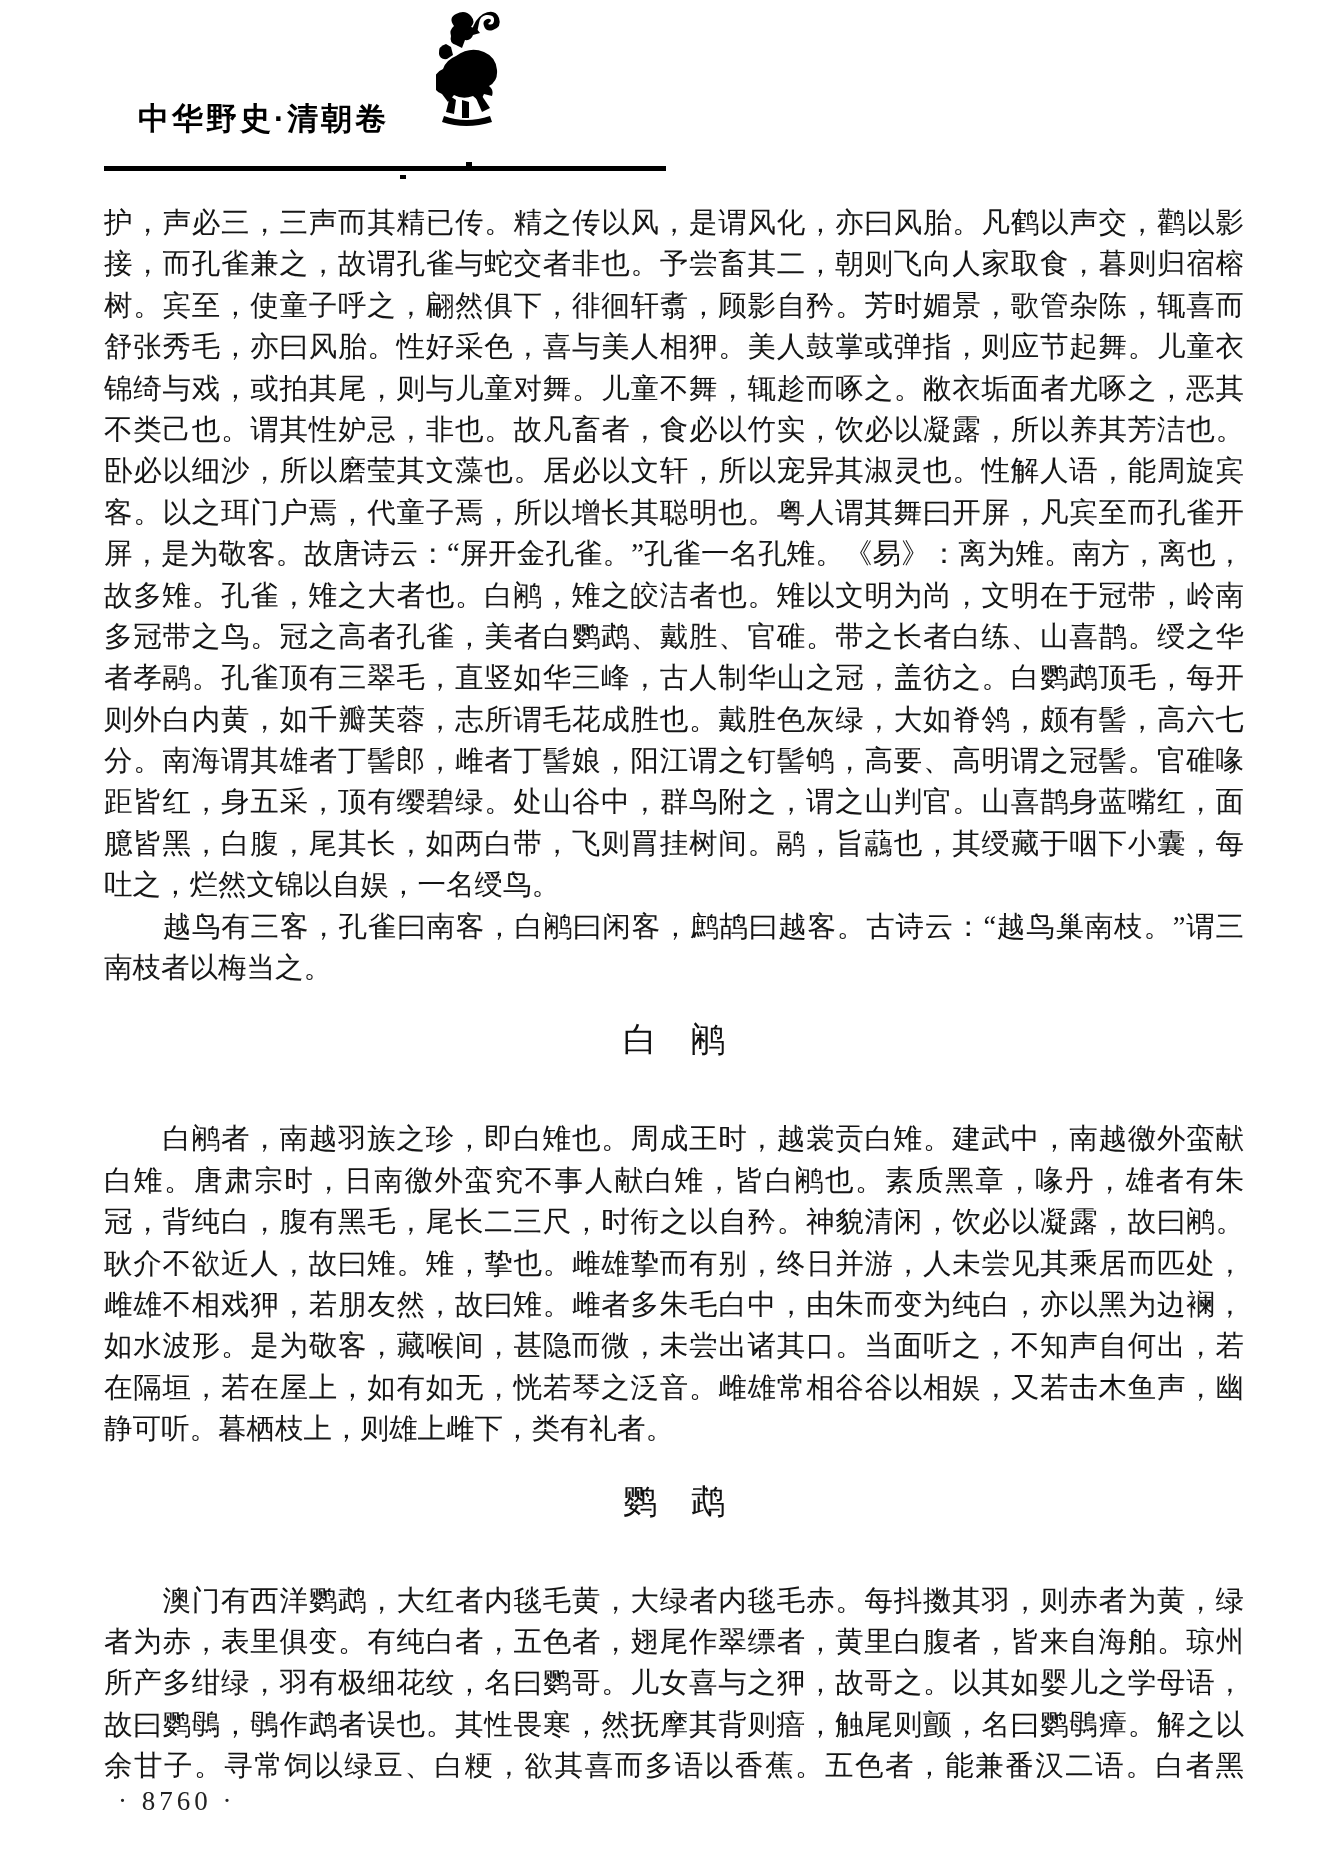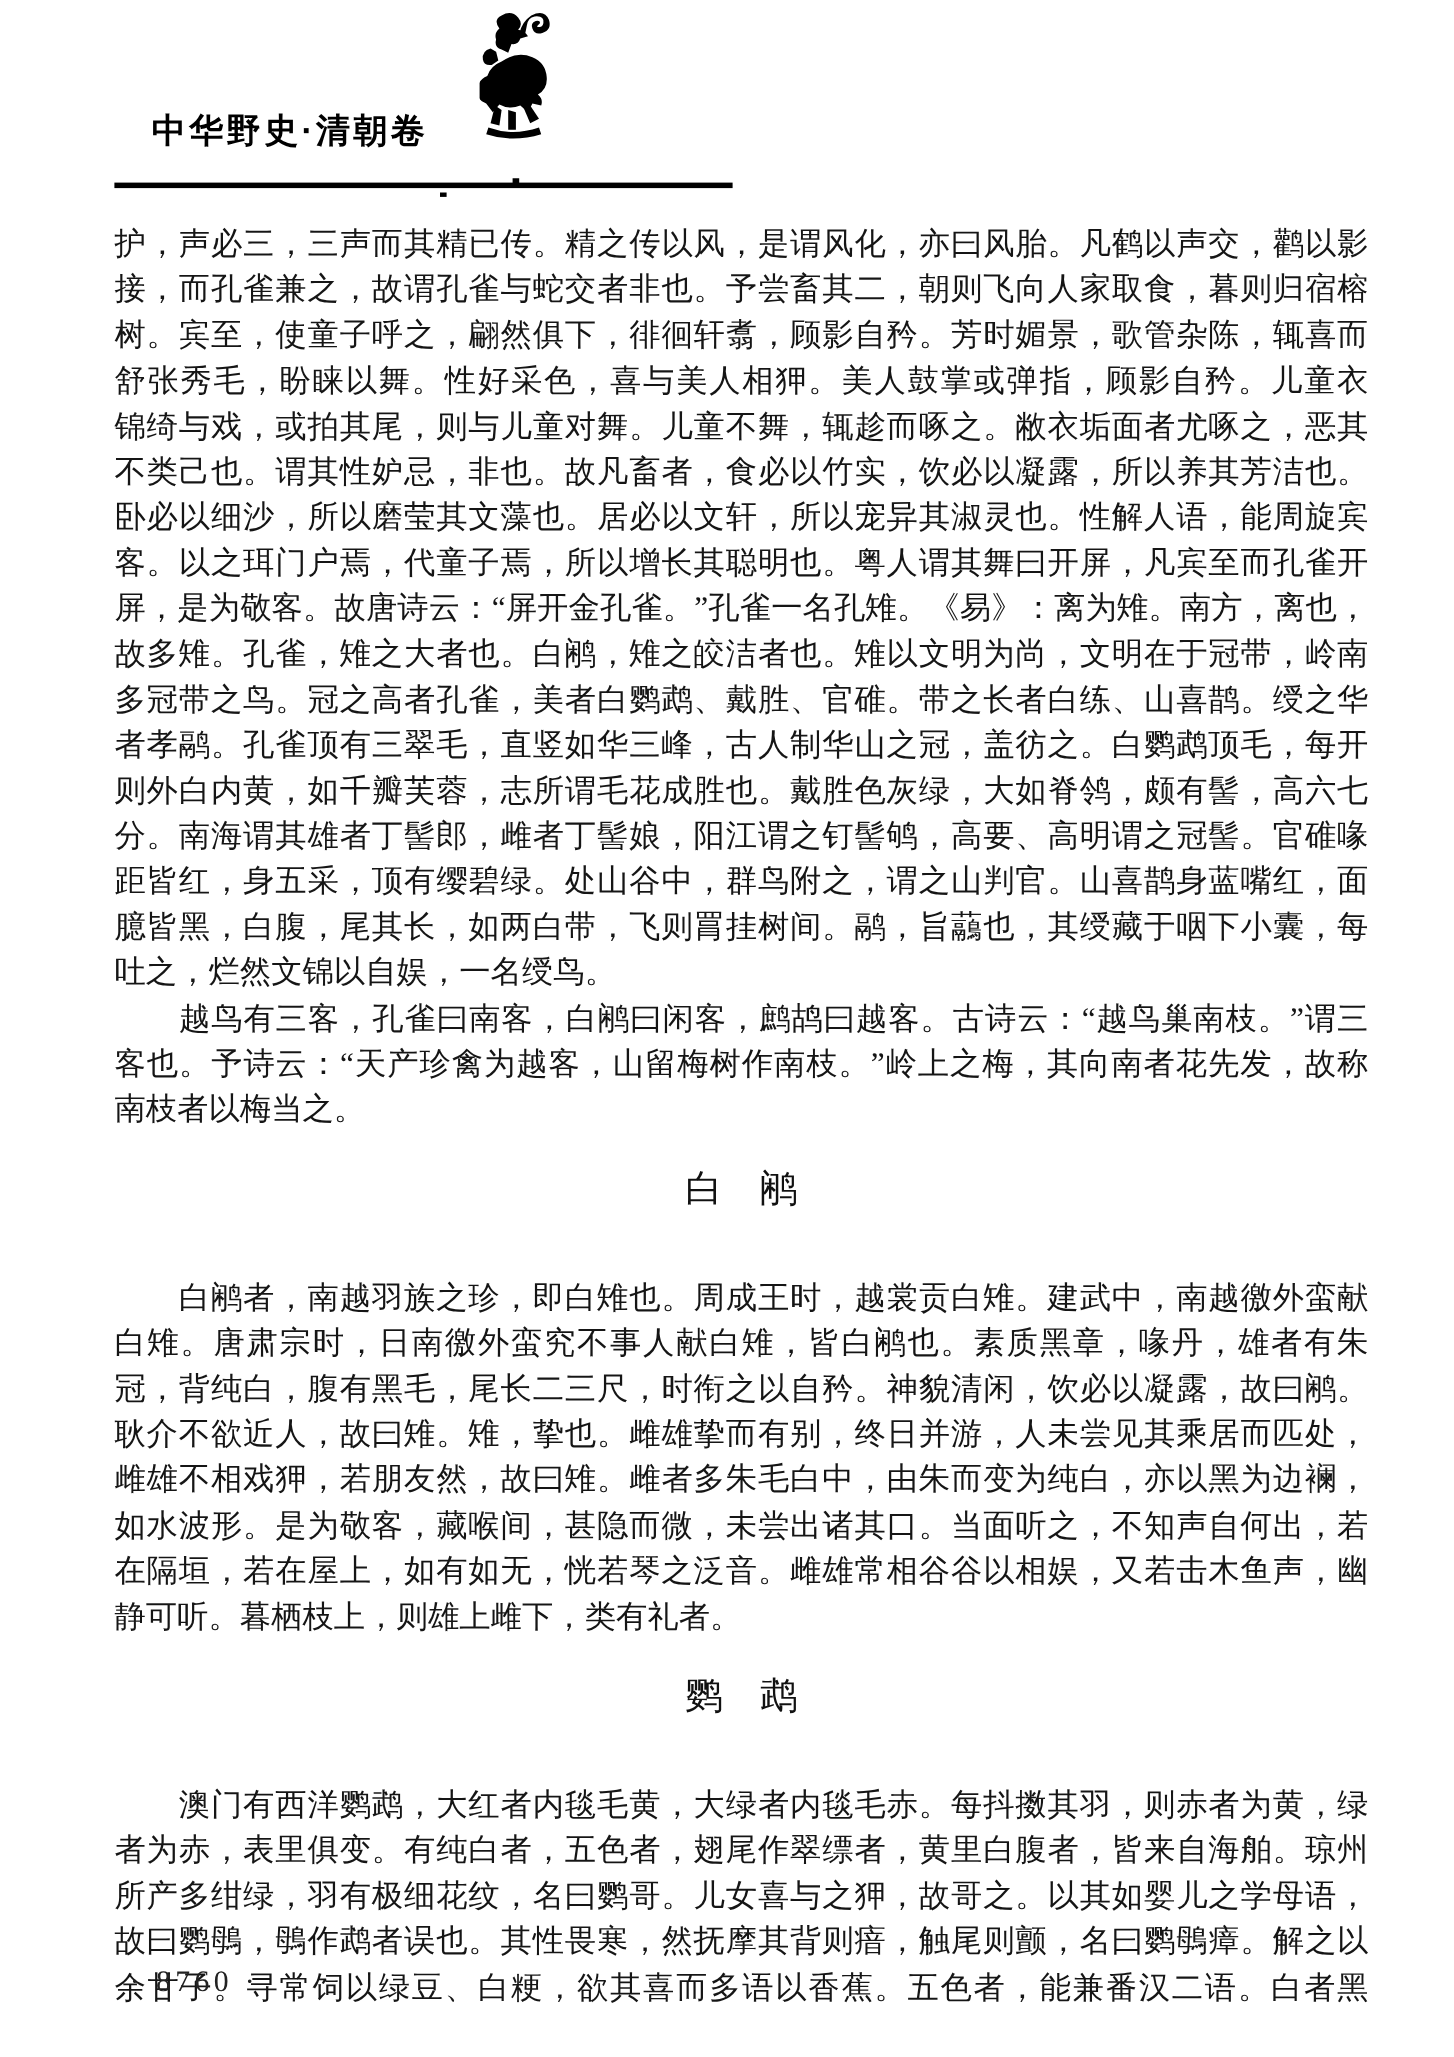--- a/index.html
+++ b/index.html
@@ -79,38 +79,37 @@
     <div class="header-rule">
       <span class="nub"></span>
     </div>
   </div>
 
   <div class="bodytext" id="bodytext">
       <div class="para">
         <div class="line">护，声必三，三声而其精已传。精之传以风，是谓风化，亦曰风胎。凡鹤以声交，鹳以影</div>
         <div class="line">接，而孔雀兼之，故谓孔雀与蛇交者非也。予尝畜其二，朝则飞向人家取食，暮则归宿榕</div>
         <div class="line">树。宾至，使童子呼之，翩然俱下，徘徊轩翥，顾影自矜。芳时媚景，歌管杂陈，辄喜而</div>
-        <div class="line">舒张秀毛，盼睐以舞。性好采色，喜与美人相狎。美人鼓掌或弹指，顾影自矜。儿童衣</div>
+        <div class="line">舒张秀毛，亦曰风胎。性好采色，喜与美人相狎。美人鼓掌或弹指，则应节起舞。儿童衣</div>
         <div class="line">锦绮与戏，或拍其尾，则与儿童对舞。儿童不舞，辄趁而啄之。敝衣垢面者尤啄之，恶其</div>
         <div class="line">不类己也。谓其性妒忌，非也。故凡畜者，食必以竹实，饮必以凝露，所以养其芳洁也。</div>
         <div class="line">卧必以细沙，所以磨莹其文藻也。居必以文轩，所以宠异其淑灵也。性解人语，能周旋宾</div>
         <div class="line">客。以之珥门户焉，代童子焉，所以增长其聪明也。粤人谓其舞曰开屏，凡宾至而孔雀开</div>
         <div class="line">屏，是为敬客。故唐诗云：“屏开金孔雀。”孔雀一名孔雉。《易》：离为雉。南方，离也，</div>
         <div class="line">故多雉。孔雀，雉之大者也。白鹇，雉之皎洁者也。雉以文明为尚，文明在于冠带，岭南</div>
         <div class="line">多冠带之鸟。冠之高者孔雀，美者白鹦鹉、戴胜、官碓。带之长者白练、山喜鹊。绶之华</div>
         <div class="line">者孝鹝。孔雀顶有三翠毛，直竖如华三峰，古人制华山之冠，盖彷之。白鹦鹉顶毛，每开</div>
         <div class="line">则外白内黄，如千瓣芙蓉，志所谓毛花成胜也。戴胜色灰绿，大如脊鸰，颇有髻，高六七</div>
         <div class="line">分。南海谓其雄者丁髻郎，雌者丁髻娘，阳江谓之钉髻鸲，高要、高明谓之冠髻。官碓喙</div>
         <div class="line">距皆红，身五采，顶有缨碧绿。处山谷中，群鸟附之，谓之山判官。山喜鹊身蓝嘴红，面</div>
         <div class="line">臆皆黑，白腹，尾其长，如两白带，飞则罥挂树间。鹝，旨虉也，其绶藏于咽下小囊，每</div>
         <div class="line short">吐之，烂然文锦以自娱，一名绶鸟。</div>
       </div>
       <div class="para">
         <div class="line">　　越鸟有三客，孔雀曰南客，白鹇曰闲客，鹧鸪曰越客。古诗云：“越鸟巢南枝。”谓三</div>
-        <div class="line">客也。予诗云：“天产珍禽为越客，山留梅树作南枝。”岭上之梅，其向南者花先发，故称</div>
         <div class="line short">南枝者以梅当之。</div>
       </div>
       <div class="heading">白　鹇</div>
       <div class="para">
         <div class="line">　　白鹇者，南越羽族之珍，即白雉也。周成王时，越裳贡白雉。建武中，南越徼外蛮献</div>
         <div class="line">白雉。唐肃宗时，日南徼外蛮究不事人献白雉，皆白鹇也。素质黑章，喙丹，雄者有朱</div>
         <div class="line">冠，背纯白，腹有黑毛，尾长二三尺，时衔之以自矜。神貌清闲，饮必以凝露，故曰鹇。</div>
         <div class="line">耿介不欲近人，故曰雉。雉，挚也。雌雄挚而有别，终日并游，人未尝见其乘居而匹处，</div>
         <div class="line">雌雄不相戏狎，若朋友然，故曰雉。雌者多朱毛白中，由朱而变为纯白，亦以黑为边襕，</div>
         <div class="line">如水波形。是为敬客，藏喉间，甚隐而微，未尝出诸其口。当面听之，不知声自何出，若</div>

